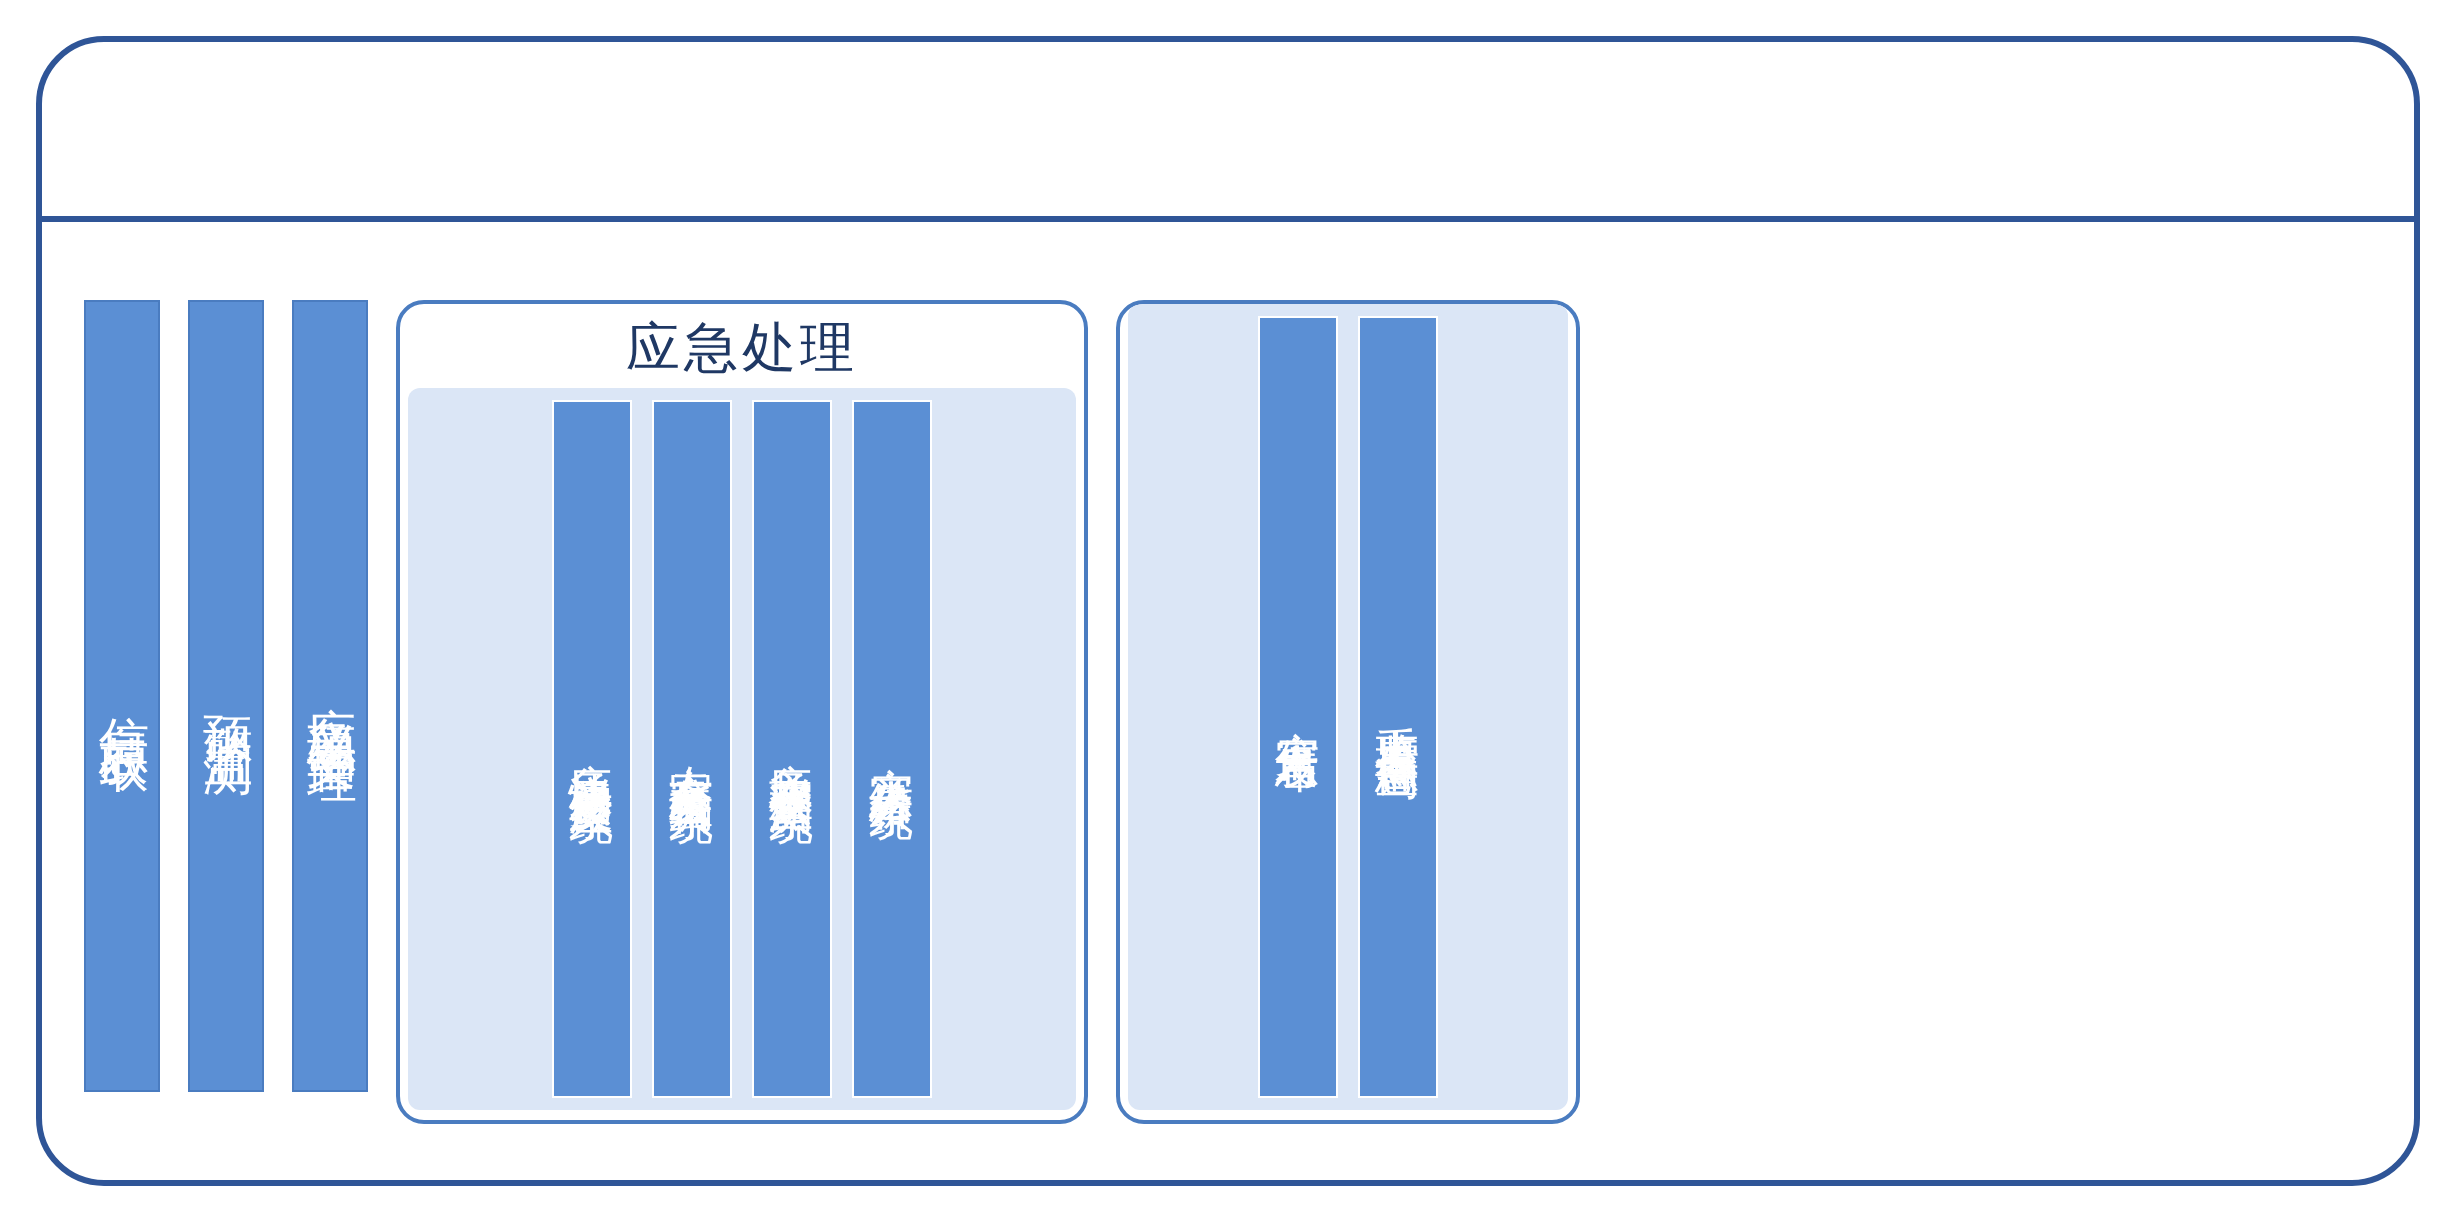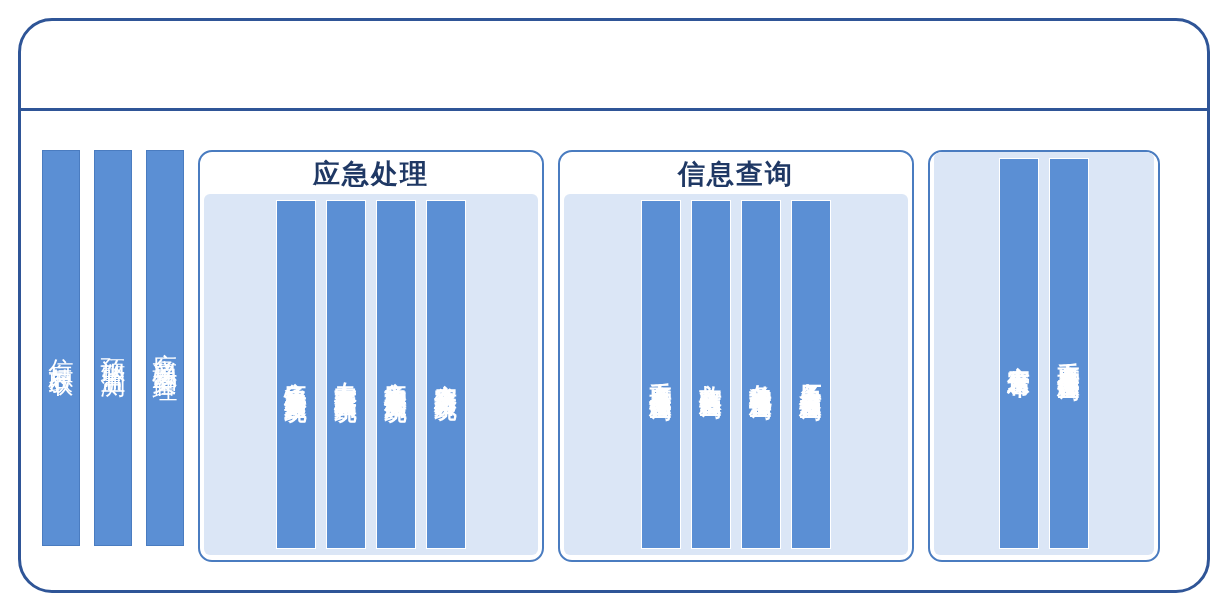--- a/index.html
+++ b/index.html
@@ -81,21 +81,20 @@
   .group {
     border: 2px solid #4a7cc0;
     border-radius: 14px;
     box-sizing: border-box;
     height: 412px;
     background: #ffffff;
     display: flex;
     flex-direction: column;
     margin-right: 14px;
     overflow: hidden;
-    font-weight: bold;
   }
   .group-title {
     text-align: center;
     font-size: 27px;
     color: #1f3864;
     padding: 8px 0 4px 0;
     line-height: 1.1;
     letter-spacing: 2px;
   }
   .group-inner {
@@ -165,37 +164,20 @@
         </div>
         <div class="sub-bar">
           <span class="vlabel">应急救灾全程监测系统</span>
         </div>
         <div class="sub-bar">
           <span class="vlabel">灾害总结分析系统</span>
         </div>
       </div>
     </div>
 
-    <div class="group group-query">
-      <div class="group-title">信息查询</div>
-      <div class="group-inner">
-        <div class="sub-bar">
-          <span class="vlabel">重点监控点信息查询</span>
-        </div>
-        <div class="sub-bar">
-          <span class="vlabel">救灾队信息查询</span>
-        </div>
-        <div class="sub-bar">
-          <span class="vlabel">各种地理信息查询</span>
-        </div>
-        <div class="sub-bar">
-          <span class="vlabel">各历史灾点信息查询</span>
-        </div>
-      </div>
-    </div>
 
     <div class="group group-publish">
       <div class="group-inner">
         <div class="sub-bar">
           <span class="vlabel">灾害信息发布</span>
         </div>
         <div class="sub-bar">
           <span class="vlabel">重点监控点信息查询</span>
         </div>
       </div>

